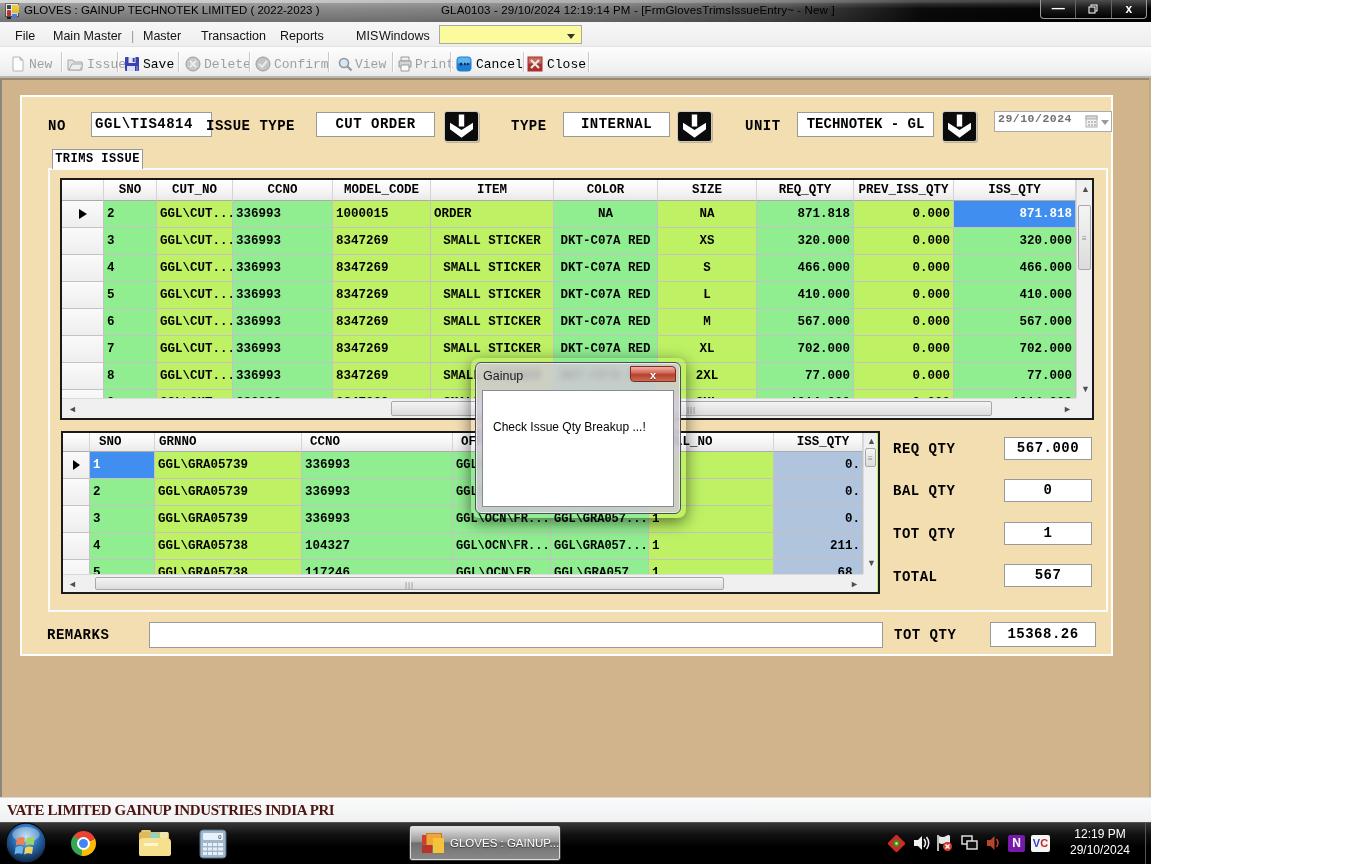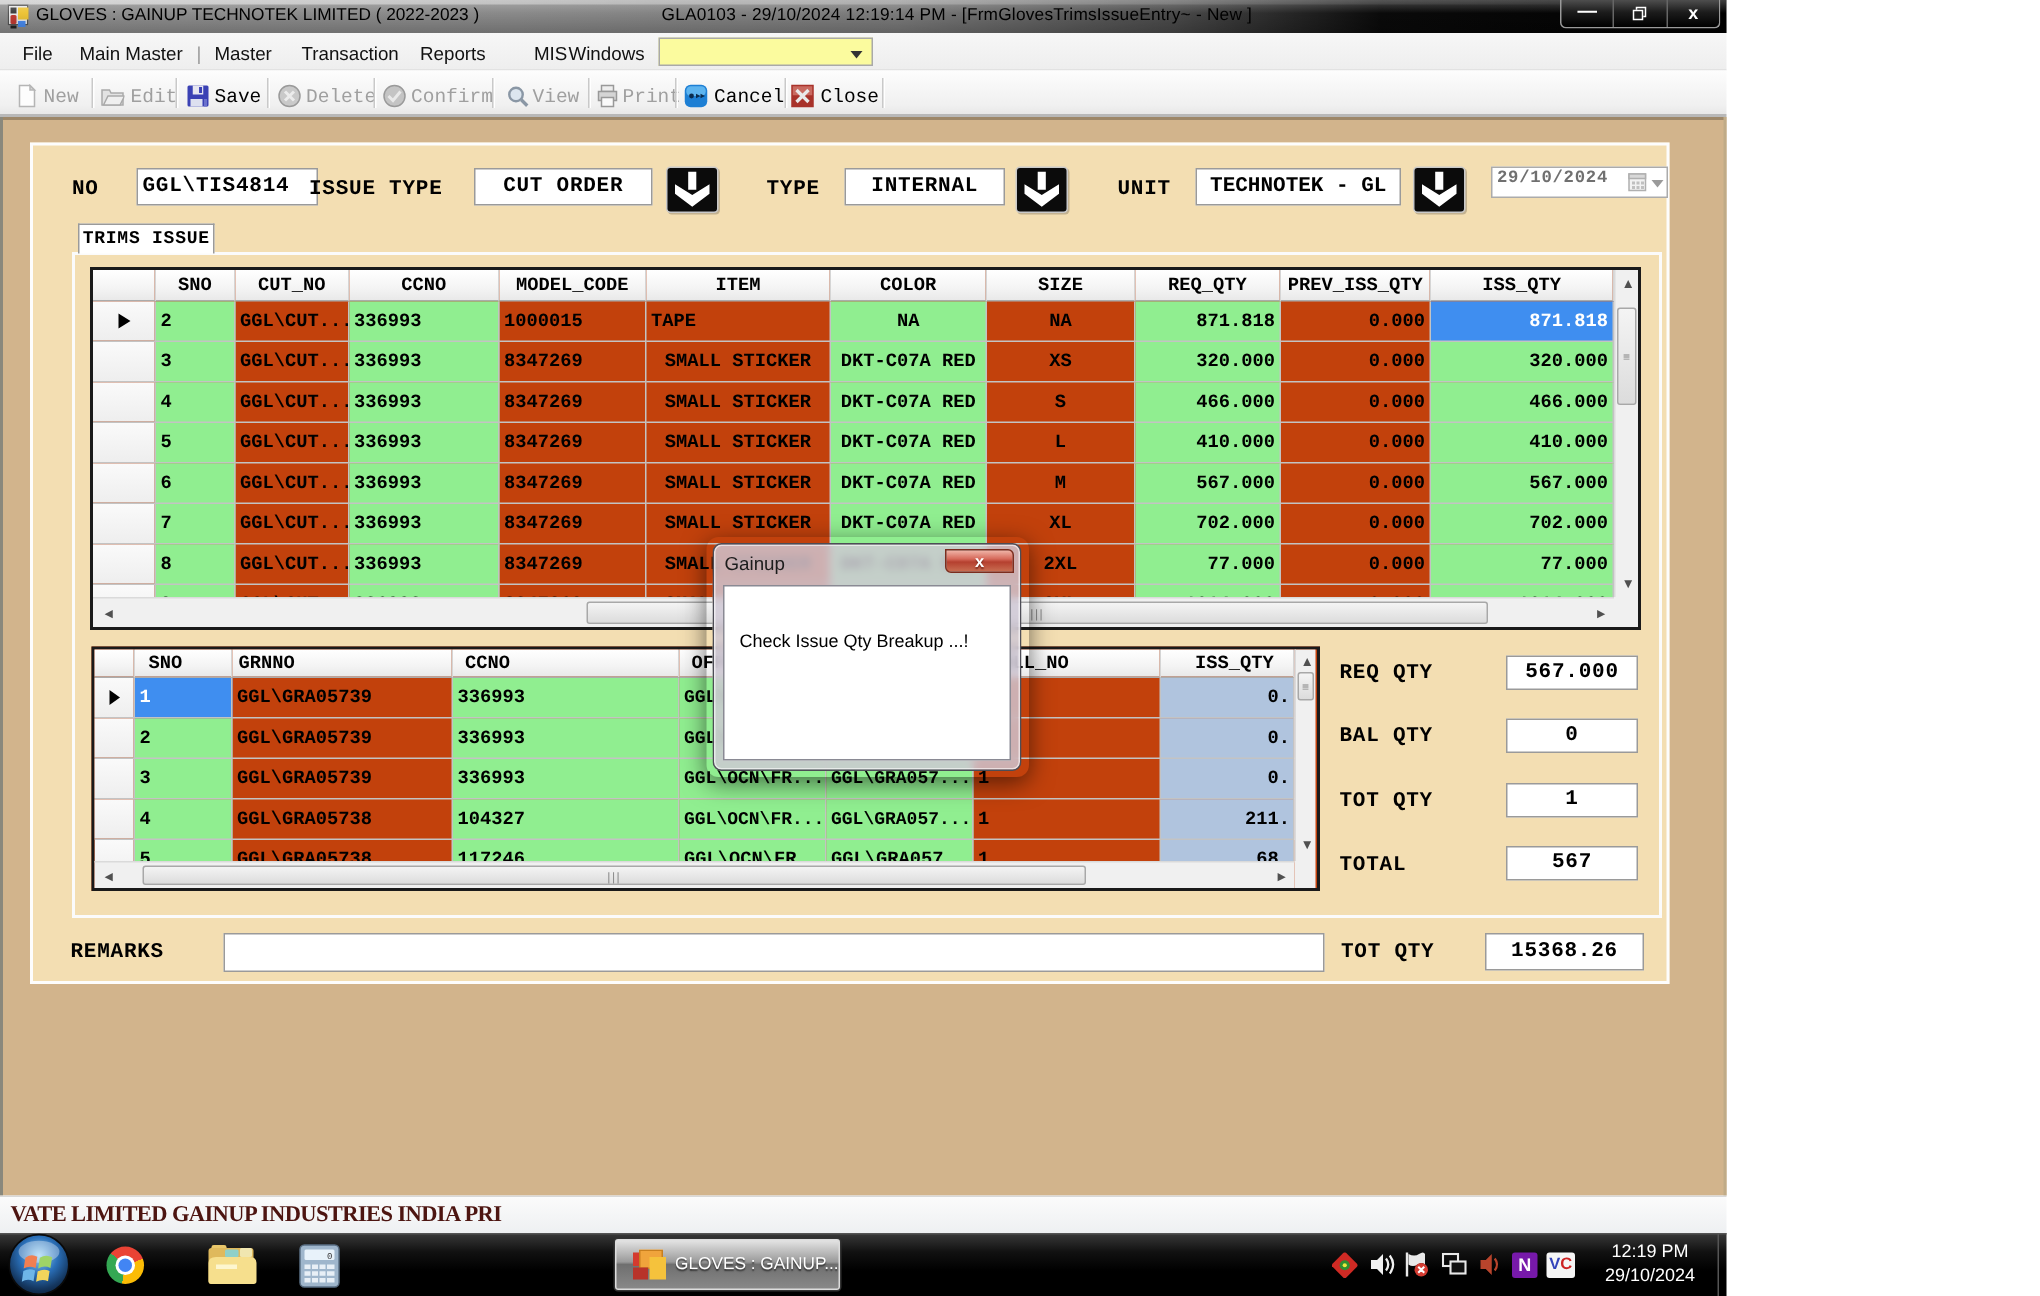--- a/index.html
+++ b/index.html
@@ -57,21 +57,21 @@
 .blkbtn svg { position:absolute; left:0; top:0; }
 
 
 #tab { position:absolute; left:52px; top:149px; width:91px; height:20px; background:#fff;
   border:1px solid #9a9a9a; border-bottom:none; font:bold 12px "Liberation Mono", monospace;
   text-align:center; line-height:19px; letter-spacing:.5px; z-index:2;}
 #tabpage { position:absolute; left:48px; top:168px; width:1060px; height:444px;
   border:2px solid #fbfbfb; }
 
 
-.grid { position:absolute; background:#c2410c; border:2px solid #1a1a1a; }
+.grid { position:absolute; background:#bef264; border:2px solid #1a1a1a; }
 .grow { position:absolute; left:0; display:flex; }
 .gc { height:100%; border-right:1px solid #c3c3c3; border-bottom:1px solid #c3c3c3;
   font:bold 12.5px "Liberation Mono", monospace; color:#000; white-space:nowrap; overflow:hidden;
   padding:0 3px; display:flex; align-items:center; }
 .gh { background:linear-gradient(#ffffff,#f4f4f4 60%,#e9e9e9); border-right:1px solid #d5d5d5; border-bottom:1px solid #ababab;
   justify-content:center; padding:0 2px;}
 .sel { background:linear-gradient(#fafafa,#eeeeee); }
 .grn { background:#90ee90; }
 .blu { background:#3f8ef0; color:#fff; }
 .stl { background:#b0c4de; }
@@ -165,21 +165,21 @@
     <svg class="ticon" style="left:10px;" viewBox="0 0 16 16">
         <path d="M3 1 h7 l3 3 v11 h-10 z" fill="#fdfdfd" stroke="#b5b5b5"></path>
         <path d="M10 1 l3 3 h-3 z" fill="#d8d8d8" stroke="#b5b5b5"></path>
       </svg>
     <div class="tbtxt dis" style="left:29px;">New</div>
     <div class="tsep" style="left:61px;"></div>
     <svg class="ticon" style="left:67px;" viewBox="0 0 16 16">
         <path d="M1 4 h5 l1 2 h8 v8 h-14 z" fill="#e3e3e3" stroke="#aaa"></path>
         <path d="M2 14 l3 -6 h11 l-3 6 z" fill="#efefef" stroke="#aaa"></path>
       </svg>
-    <div class="tbtxt dis" style="left:87px;">Edit</div>
+    <div class="tbtxt dis" style="left:87px;">Issue</div>
     <div class="tsep" style="left:117px;"></div>
     <svg class="ticon" style="left:124px;" viewBox="0 0 16 16">
         <path d="M1 2 q0 -1 1 -1 h12 q1 0 1 1 v12 q0 1 -1 1 h-12 q-1 0 -1 -1 z" fill="#3a41b4"></path>
         <path d="M4.5 1 h7 v6 h-7 z" fill="#e6e6f0"></path>
         <path d="M8.7 2 h2 v4 h-2 z" fill="#3a41b4"></path>
         <path d="M3 10 h8 v5 h-8 z" fill="#dde0f0"></path>
         <path d="M12 10 h2 v5 h-2 z" fill="#6a70cc"></path>
       </svg>
     <div class="tbtxt" style="left:143px;">Save</div>
     <div class="tsep" style="left:178px;"></div>
@@ -290,21 +290,21 @@
         <div class="gc gh a10">ISS_QTY</div>
     </div>
     <div class="grow" style="top:21px; height:27px;">
       <div class="gc sel a0">
           <span class="rowarrow"></span>
         </div>
         <div class="gc grn a1">2</div>
         <div class="gc a2">GGL\CUT...</div>
         <div class="gc grn a3">336993</div>
         <div class="gc a4">1000015</div>
-        <div class="gc a5">TAPE</div>
+        <div class="gc a5">ORDER</div>
         <div class="gc grn ac a6">NA</div>
         <div class="gc ac a7">NA</div>
         <div class="gc grn ar a8">871.818</div>
         <div class="gc ar a9">0.000</div>
         <div class="gc blu ar a10">871.818</div>
     </div>
     <div class="grow" style="top:48px; height:27px;">
       <div class="gc sel a0"></div>
         <div class="gc grn a1">3</div>
         <div class="gc a2">GGL\CUT...</div>

